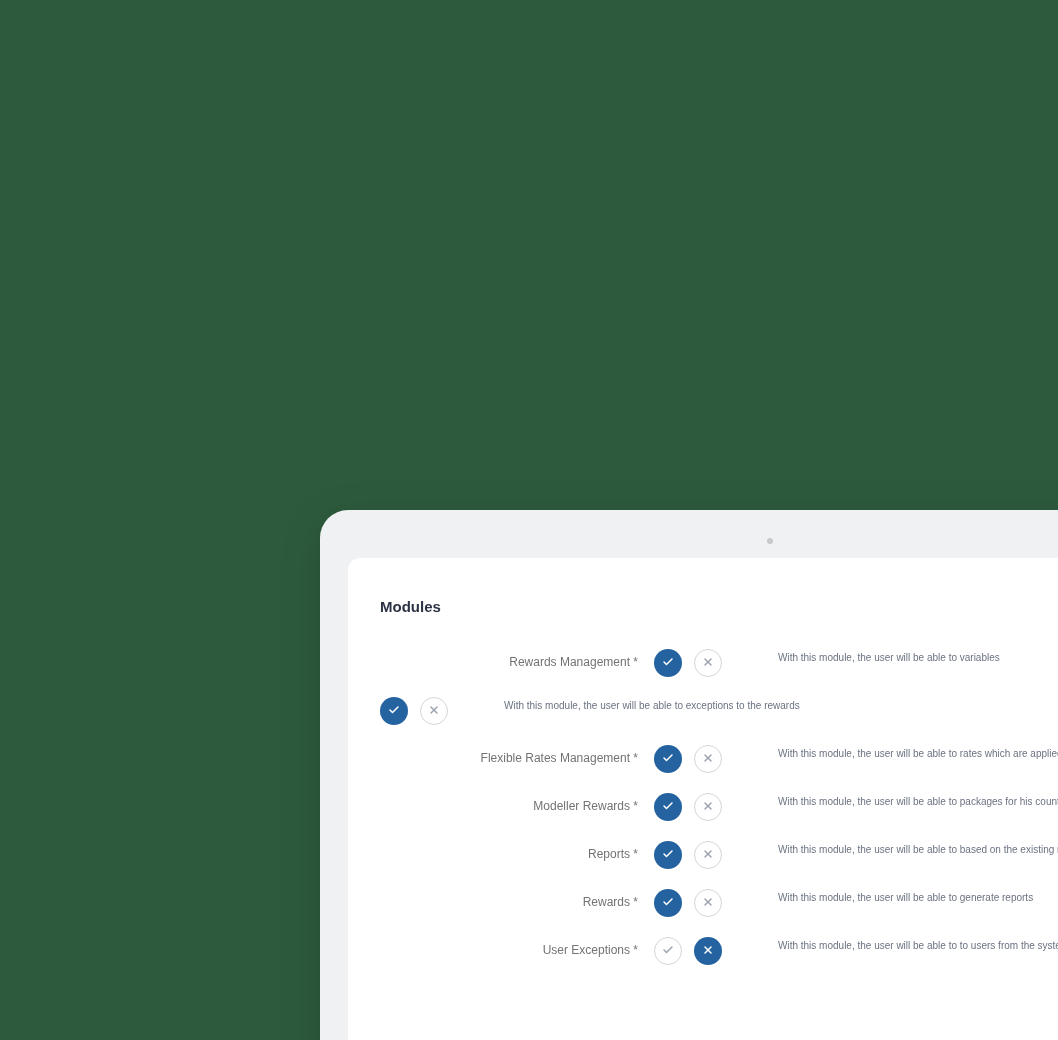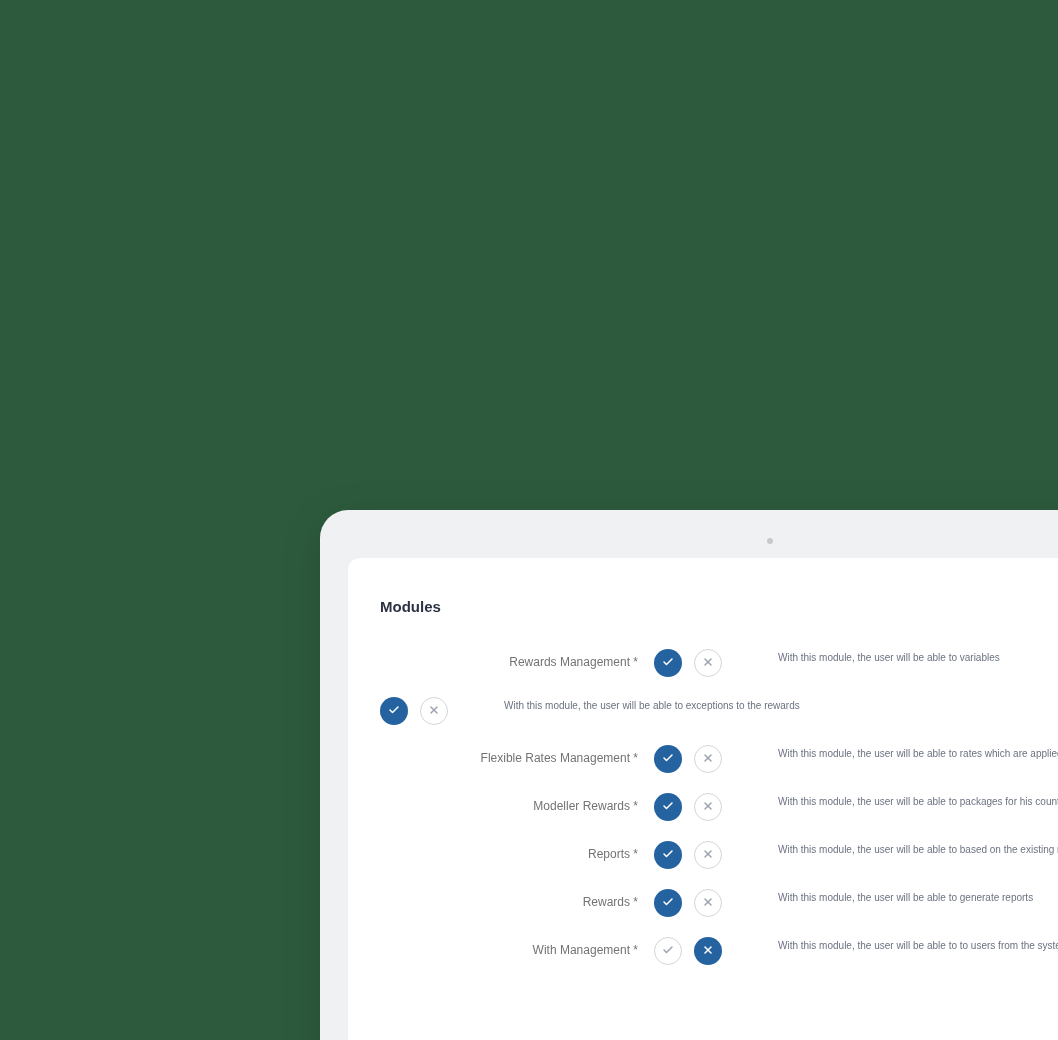--- a/index.html
+++ b/index.html
@@ -211,21 +211,21 @@
             <button class="toggle-btn inactive">
               <span><svg viewBox="0 0 24 24" fill="none" stroke-width="3" stroke-linecap="round" stroke-linejoin="round">
                   <line x1="18" y1="6" x2="6" y2="18"></line>
                   <line x1="6" y1="6" x2="18" y2="18"></line>
                 </svg></span>
             </button>
           </div>
           <div class="module-desc">With this module, the user will be able to generate reports</div>
         </div>
         <div class="module-row">
-          <div class="module-label">With Management *</div>
+          <div class="module-label">User Exceptions *</div>
           <div class="toggle-group">
             <button class="toggle-btn inactive">
               <span><svg viewBox="0 0 24 24" fill="none" stroke-width="3" stroke-linecap="round" stroke-linejoin="round">
                   <polyline points="20 6 9 17 4 12"></polyline>
                 </svg></span>
             </button>
             <button class="toggle-btn active">
               <span><svg viewBox="0 0 24 24" fill="none" stroke-width="3" stroke-linecap="round" stroke-linejoin="round">
                   <line x1="18" y1="6" x2="6" y2="18"></line>
                   <line x1="6" y1="6" x2="18" y2="18"></line>

